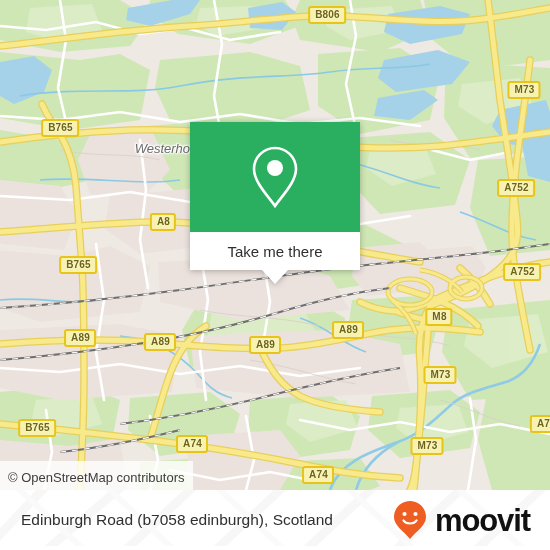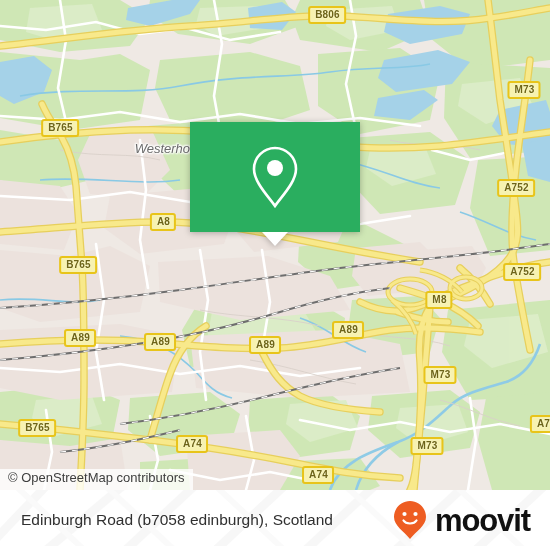--- a/index.html
+++ b/index.html
@@ -58,21 +58,21 @@
   }
 
   
   #osm-attrib {
     position: absolute;
     left: 0; bottom: 0;
     background: rgba(255,255,255,0.80);
     color: #3d3d3d;
     font-size: 13px;
     line-height: 18px;
-    padding: 0 8px 3px 8px;
+    padding: 8px 8px 3px 8px;
     white-space: nowrap;
   }
 
   
   #popup {
     position: absolute;
     left: 190px; top: 122px;
     width: 170px;
     filter: drop-shadow(0 1px 3px rgba(0,0,0,0.28));
   }
@@ -337,21 +337,21 @@
 
     <div class="place-label" style="left:166px; top:148px;">Westerhou</div>
 
     <div class="shield" style="left:327px; top:15px;">B806</div>
     <div class="shield" style="left:524px; top:90px;">M73</div>
     <div class="shield" style="left:60px;  top:128px;">B765</div>
     <div class="shield" style="left:516px; top:188px;">A752</div>
     <div class="shield" style="left:163px; top:222px;text-align:center;">A8</div>
     <div class="shield" style="left:78px;  top:265px;">B765</div>
     <div class="shield" style="left:522px; top:272px;">A752</div>
-    <div class="shield" style="left:439px; top:300px;">M8</div>
+    <div class="shield" style="left:439px; top:317px;">M8</div>
     <div class="shield" style="left:80px;  top:338px;">A89</div>
     <div class="shield" style="left:160px; top:342px;">A89</div>
     <div class="shield" style="left:265px; top:345px;">A89</div>
     <div class="shield" style="left:348px; top:330px;">A89</div>
     <div class="shield" style="left:440px; top:375px;">M73</div>
     <div class="shield" style="left:37px;  top:428px;">B765</div>
     <div class="shield" style="left:427px; top:446px;">M73</div>
     <div class="shield" style="left:192px; top:444px;">A74</div>
     <div class="shield" style="left:543px; top:424px;">A7</div>
     <div class="shield" style="left:318px; top:475px;">A74</div>
@@ -359,20 +359,21 @@
     <div id="osm-attrib">© OpenStreetMap contributors</div>
   </div>
 
   <div id="popup">
     <div id="popup-head">
       <svg width="54" height="66" viewBox="0 0 54 66">
         <path d="M27 4 C15.4 4 6 13.4 6 25 C6 38 20 52 27 62 C34 52 48 38 48 25 C48 13.4 38.6 4 27 4 Z" fill="none" stroke="#ffffff" stroke-width="2.6"></path>
         <circle cx="27" cy="24" r="8" fill="#ffffff"></circle>
       </svg>
     </div>
+    <div id="popup-foot">Take me there</div>
     <div id="popup-tail"></div>
   </div>
 
   <div id="footer">
     <svg id="footer-pattern" viewBox="0 0 550 60" preserveAspectRatio="none">
       <rect x="0" y="0" width="550" height="60" fill="#ffffff"></rect>
       <g stroke="#f2f2f2" stroke-width="9" fill="none">
         <path d="M-20,70 L60,-20"></path>
         <path d="M40,70 L140,-20"></path>
         <path d="M120,70 L210,-20"></path>

